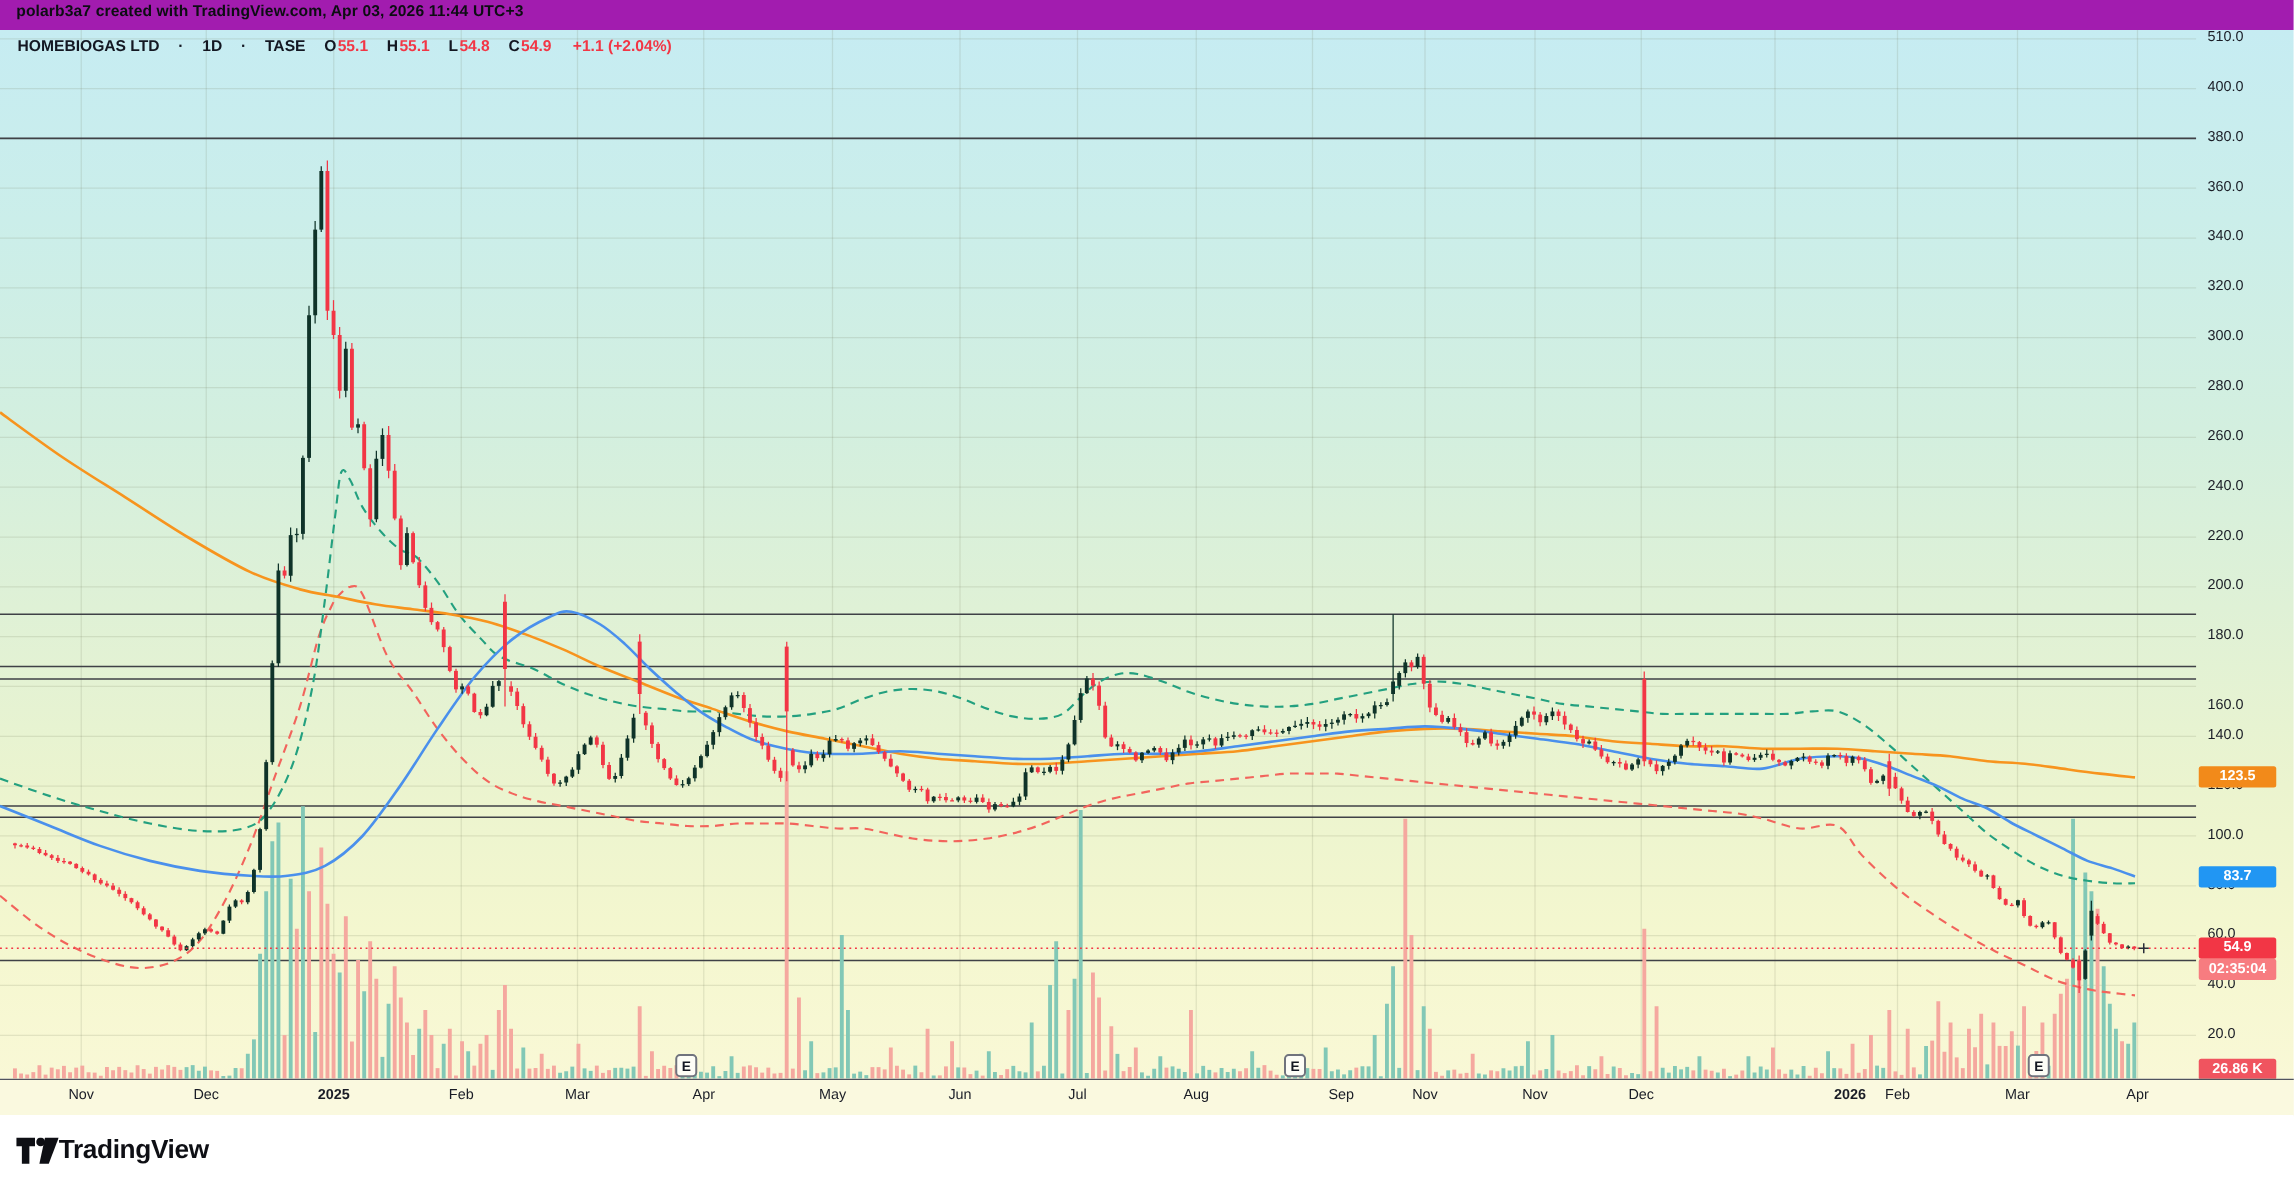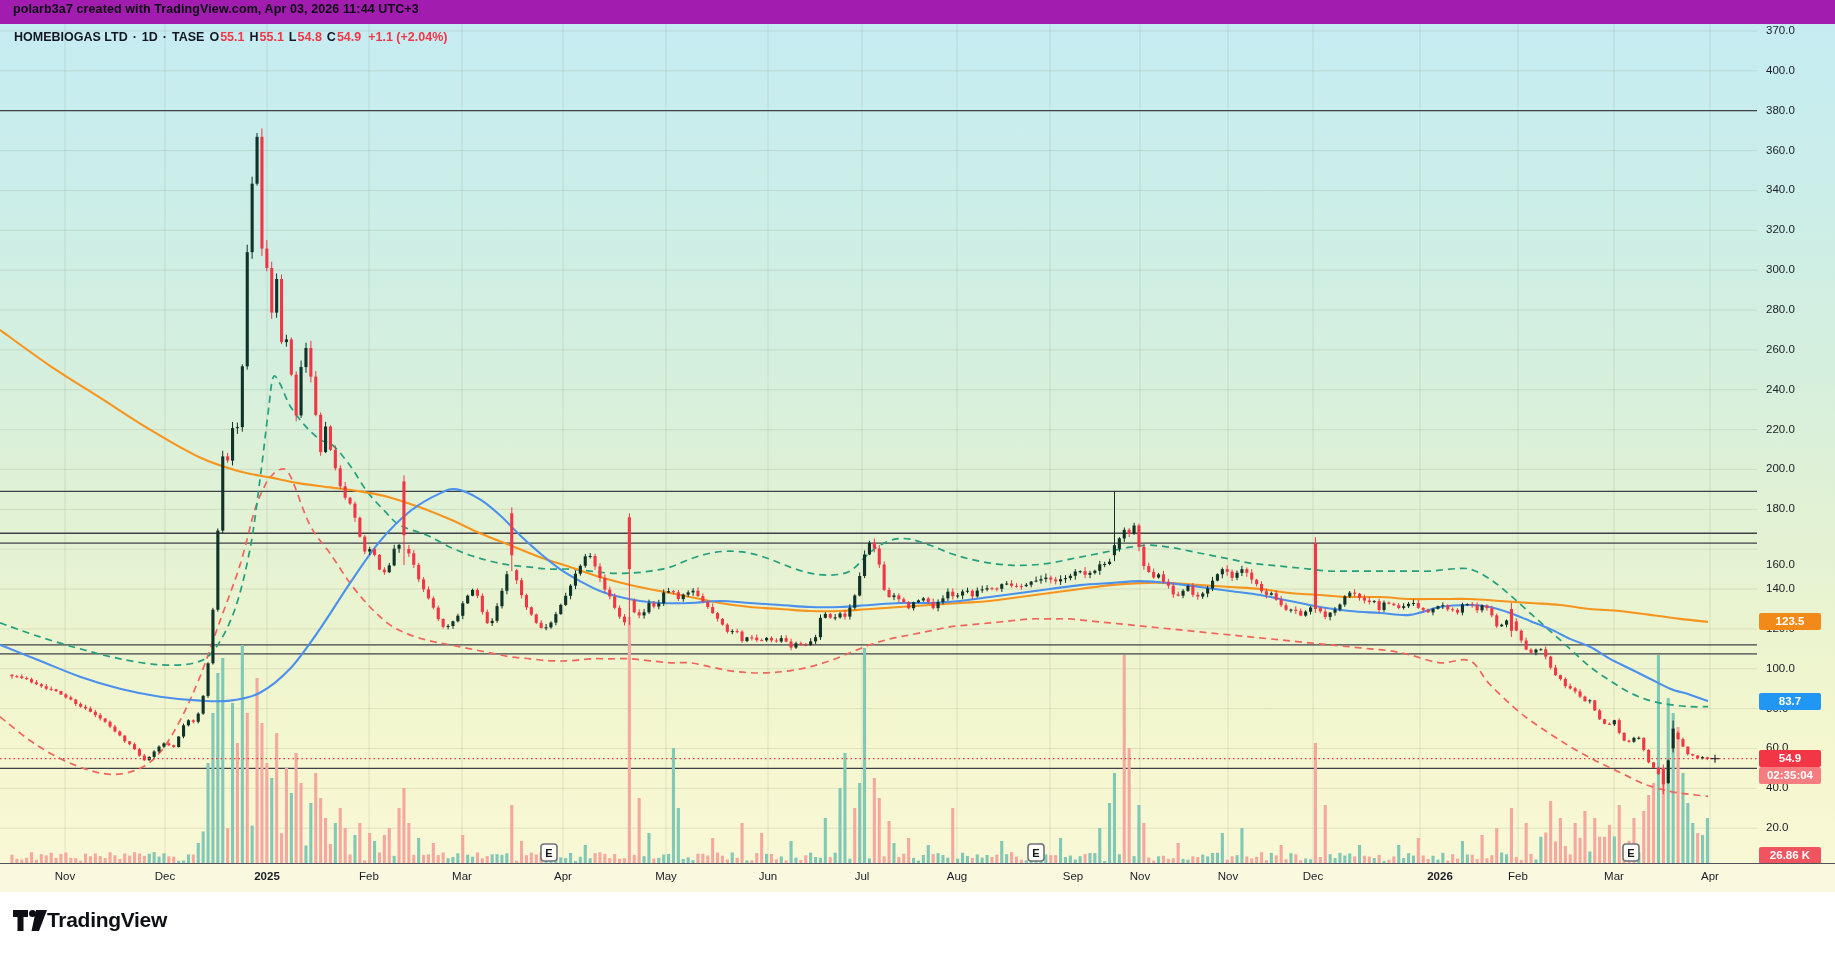--- a/index.html
+++ b/index.html
@@ -6,21 +6,21 @@
     font-family:"Liberation Sans",sans-serif;}
   #stage{position:relative;width:1835px;height:953px;background:#fff;}
   
   #header{position:absolute;left:0;top:0;width:1835px;height:24px;background:#a21caf;}
   #attribution{position:absolute;left:13px;top:2px;font-size:12.5px;font-weight:700;color:#0c0d12;letter-spacing:.1px;}
   
   #chart-bg{position:absolute;left:0;top:24px;width:1835px;height:839px;
     background:linear-gradient(180deg,#c6ecf2 0%,#cbeeea 18%,#d3efdf 38%,#dff1d6 55%,#ebf4cf 72%,#f4f7cf 86%,#f9f8d6 100%);}
   #plot-svg{position:absolute;left:0;top:0;}
   
-  #legend{position:absolute;left:14px;top:6px;display:flex;align-items:center;gap:5px;
+  #legend{position:absolute;left:14px;top:6px;display:flex;align-items:center;gap:15px;
     font-size:12.5px;font-weight:700;color:#131722;white-space:nowrap;}
   #legend .val{color:#f23645;}
   #legend .pair{display:flex;gap:1px;}
   #legend .chg{color:#f23645;margin-left:2px;}
   
   #price-axis{position:absolute;left:1757px;top:0;width:78px;height:839px;}
   .tick-label{position:absolute;left:9px;font-size:11.5px;color:#1a1d26;font-weight:400;}
   .axis-badge{position:absolute;left:2px;width:62px;height:17px;border-radius:2px;
     color:#fff;font-size:11.5px;font-weight:700;text-align:center;line-height:17px;}
   
@@ -1170,21 +1170,21 @@
           <span class="val">54.8</span>
         </span>
       <span class="pair">
         <span>C</span>
           <span class="val">54.9</span>
         </span>
       <span class="chg">+1.1 (+2.04%)</span>
     </div>
 
     <div id="price-axis">
-        <div class="tick-label" style="top: 0px;">370.0</div>
+        <div class="tick-label" style="top: 0px;">510.0</div>
         <div class="tick-label" style="top: 39.86px;">400.0</div>
         <div class="tick-label" style="top: 79.72px;">380.0</div>
         <div class="tick-label" style="top: 119.58px;">360.0</div>
         <div class="tick-label" style="top: 159.44px;">340.0</div>
         <div class="tick-label" style="top: 199.3px;">320.0</div>
         <div class="tick-label" style="top: 239.16px;">300.0</div>
         <div class="tick-label" style="top: 279.02px;">280.0</div>
         <div class="tick-label" style="top: 318.88px;">260.0</div>
         <div class="tick-label" style="top: 358.74px;">240.0</div>
         <div class="tick-label" style="top: 398.6px;">220.0</div>
@@ -1214,21 +1214,21 @@
       <div class="month-label" style="left: 462px;">Mar</div>
       <div class="month-label" style="left: 563px;">Apr</div>
       <div class="month-label" style="left: 666px;">May</div>
       <div class="month-label" style="left: 768px;">Jun</div>
       <div class="month-label" style="left: 862px;">Jul</div>
       <div class="month-label" style="left: 957px;">Aug</div>
       <div class="month-label" style="left: 1073px;">Sep</div>
       <div class="month-label" style="left: 1140px;">Nov</div>
       <div class="month-label" style="left: 1228px;">Nov</div>
       <div class="month-label" style="left: 1313px;">Dec</div>
-      <div class="month-label year" style="left: 1440px;">2026</div>
+      <div class="month-label year" style="left: 1480px;">2026</div>
       <div class="month-label" style="left: 1518px;">Feb</div>
       <div class="month-label" style="left: 1614px;">Mar</div>
       <div class="month-label" style="left: 1710px;">Apr</div>
     </div>
 
   <div id="footer">
     <div id="tv-logo">
       <svg width="34" height="22" viewBox="0 0 34 22">
         <path d="M0 0 h15 v7 h-4.5 v14 h-6 v-14 H0 z" fill="#0e0f14"></path>
         <circle cx="19.5" cy="3.5" r="3.5" fill="#0e0f14"></circle>

